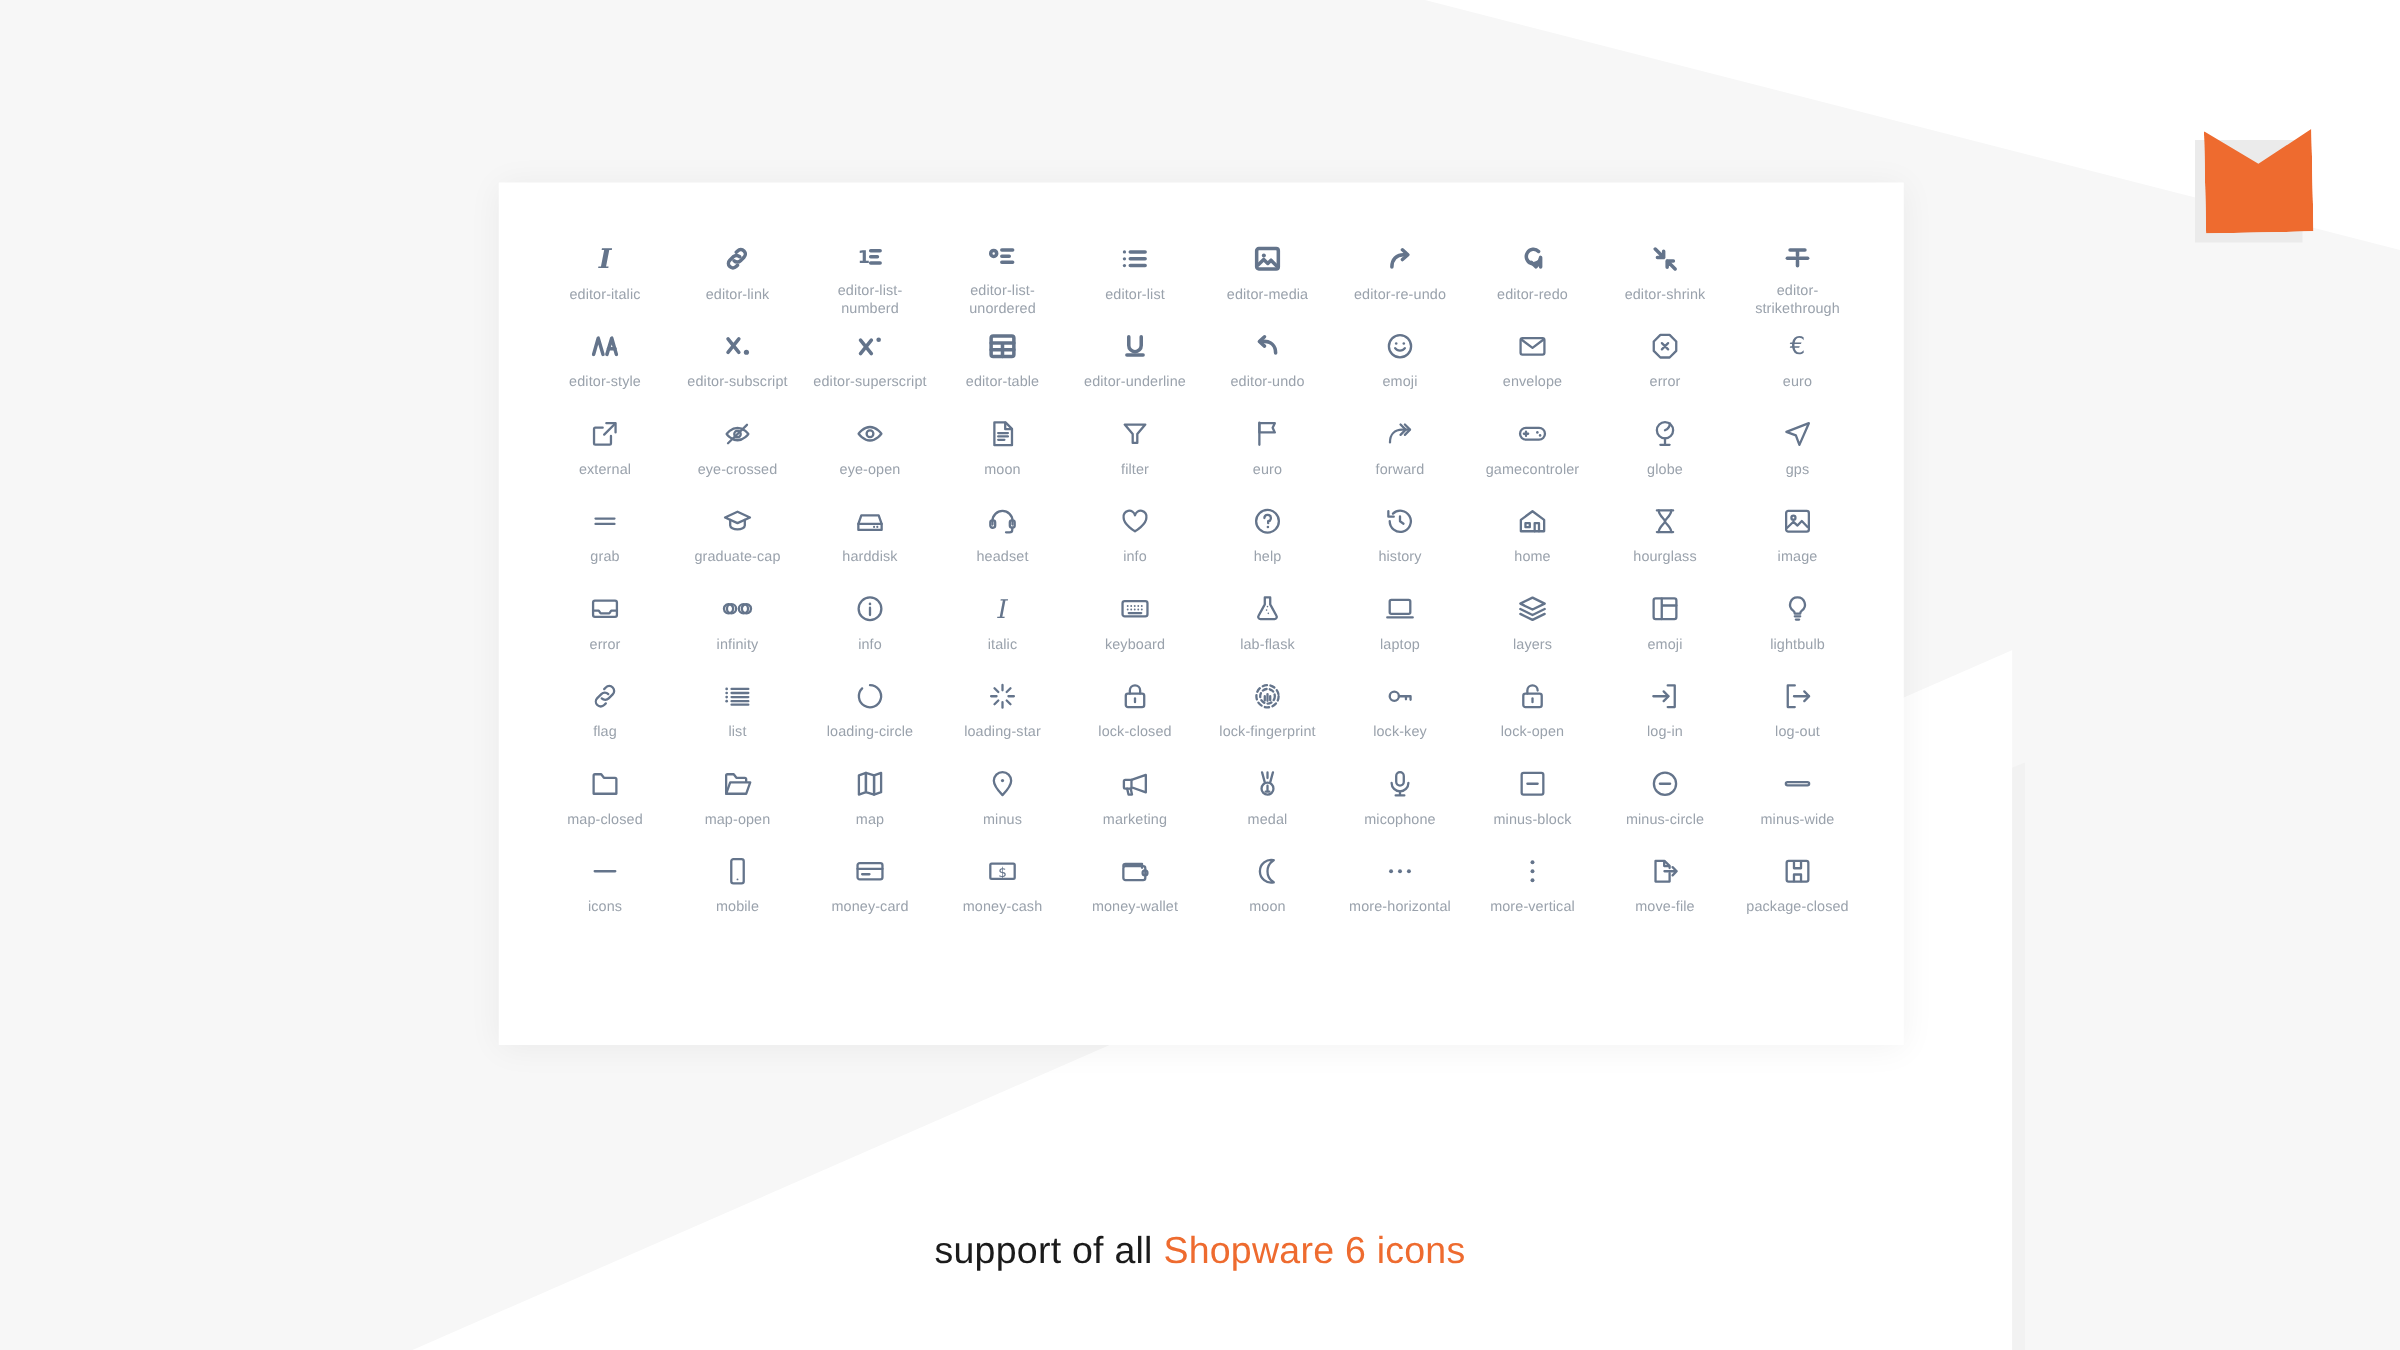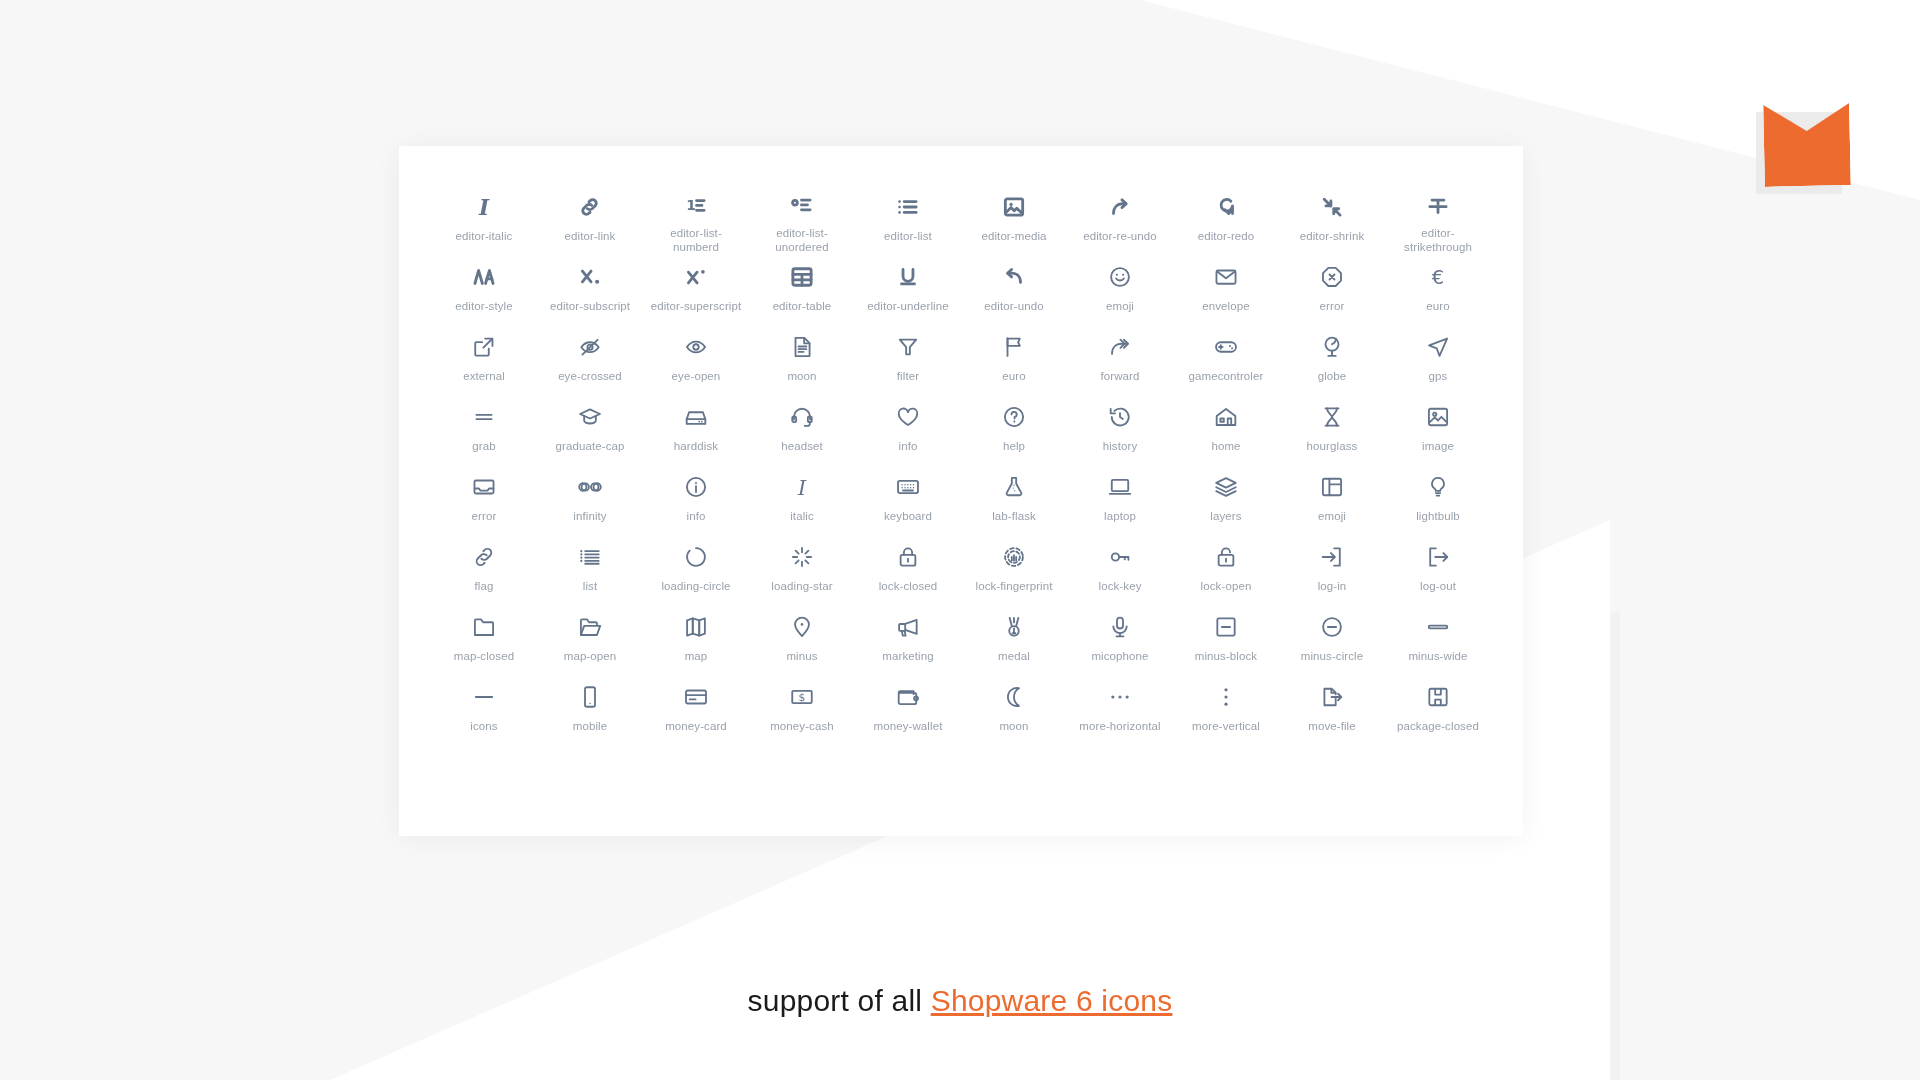--- a/index.html
+++ b/index.html
@@ -88,21 +88,21 @@
 
   
   .caption{
     position:absolute;
     top:984px;left:0;width:100%;
     text-align:center;
     font-size:30px;
     color:#1b1b1b;
     letter-spacing:.2px;
   }
-  .caption .accent{color:#ee6b2f;text-decoration:underline;}
+  .caption .accent{color:#ee6b2f;}
 </style>
 </head>
 <body>
 
 <div class="bg-wrap">
   <div class="bg-poly poly-top"></div>
   <div class="bg-poly poly-shade"></div>
   <div class="bg-poly poly-bottom"></div>
 </div>
 

